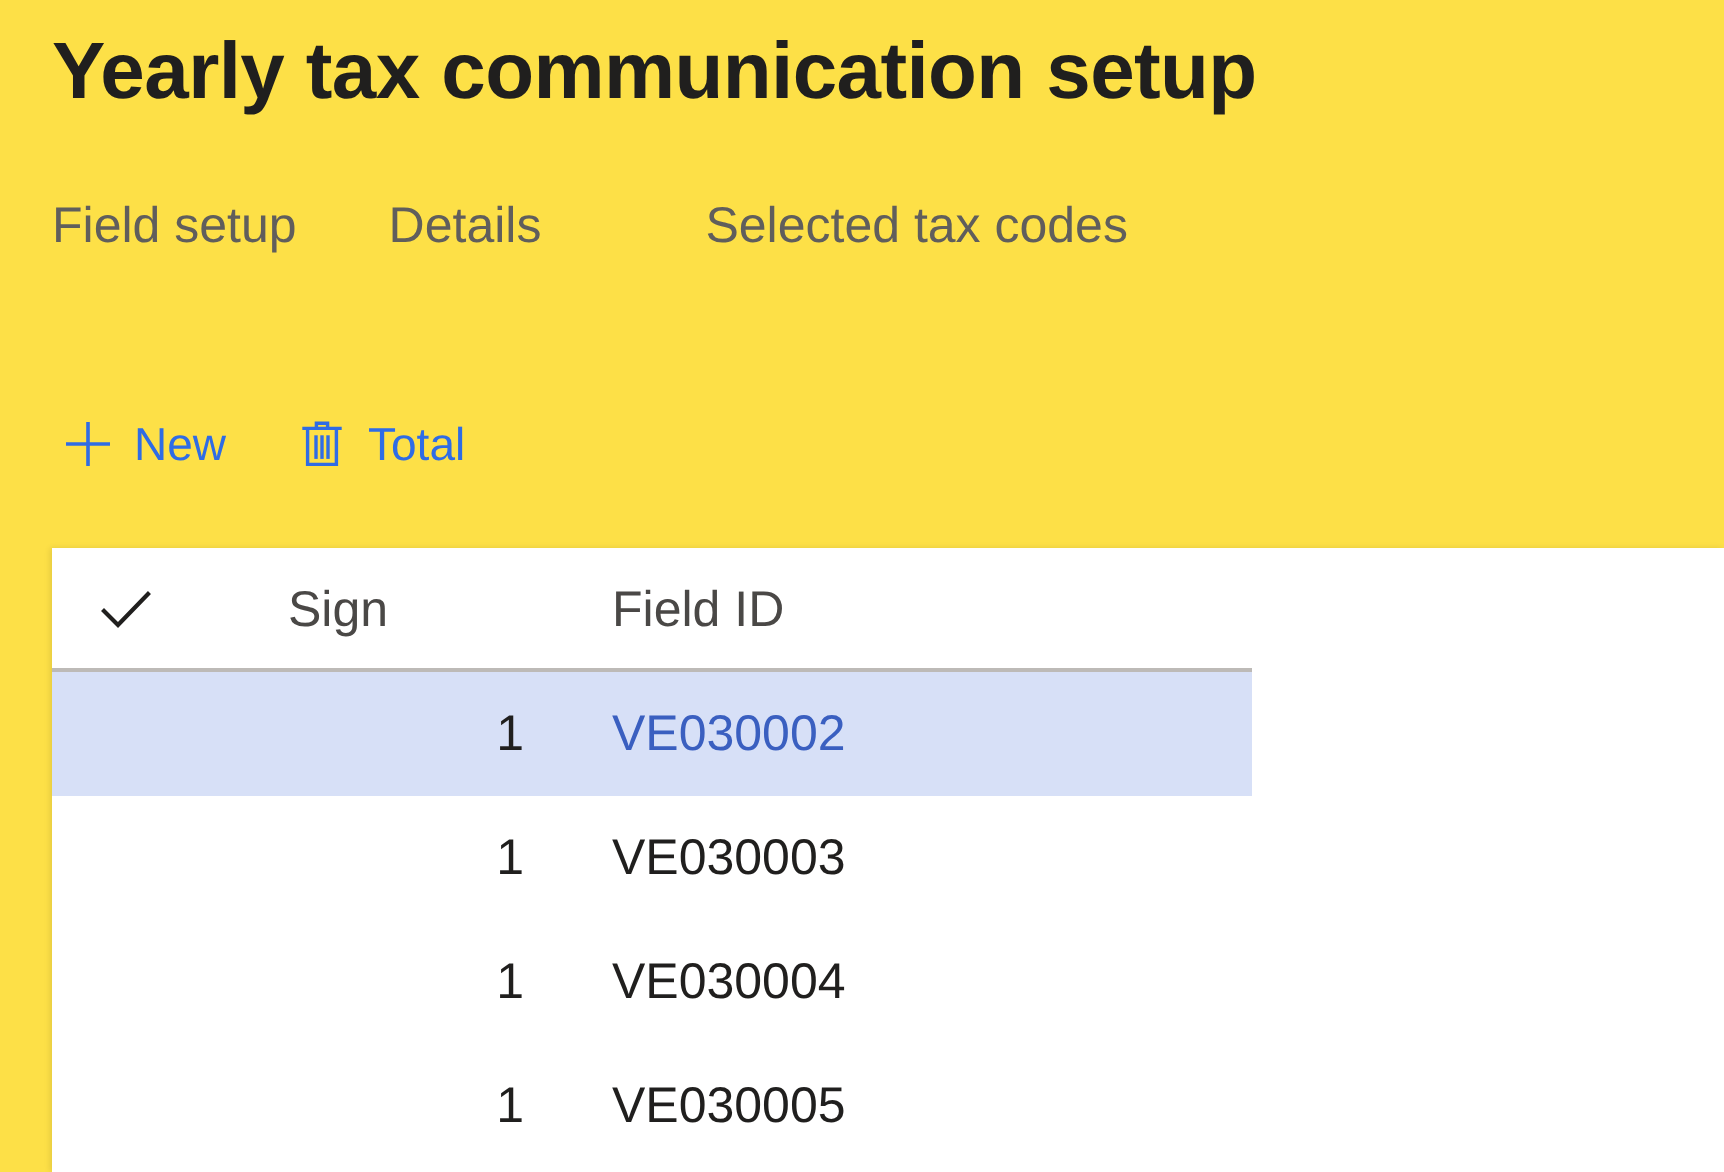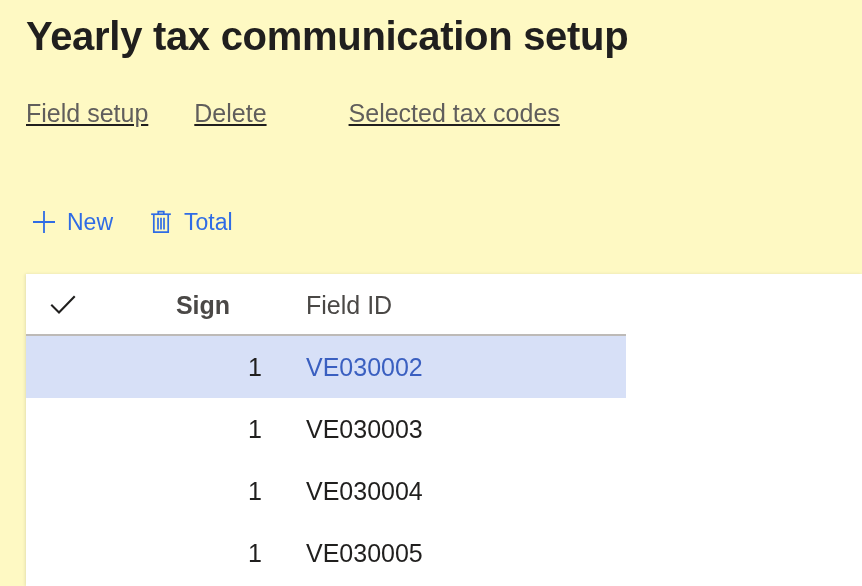--- a/index.html
+++ b/index.html
@@ -13,21 +13,21 @@
     background: #f3f2f1;
     font-family: "Liberation Sans", sans-serif;
     color: #201f1e;
     overflow: hidden;
     position: relative;
   }
   .page {
     position: relative;
     width: 862px;
     height: 586px;
-    background: #fef9c3;
+    background: #fde047;
   }
 
   
   .page-title {
     position: absolute;
     left: 26px;
     top: 8px;
     font-size: 40px;
     line-height: 56px;
     font-weight: 600;
@@ -38,21 +38,20 @@
 
   
   .tabstrip {
     position: absolute;
     left: 26px;
     top: 96px;
     height: 52px;
     display: flex;
     align-items: flex-start;
     gap: 0;
-    text-decoration: underline;
   }
   .tab {
     position: relative;
     font-size: 25px;
     line-height: 34px;
     color: #605e5c;
     font-weight: 400;
     padding: 0 24px 0 0;
     margin-right: 22px;
     white-space: nowrap;
@@ -148,23 +147,23 @@
     align-items: center;
     justify-content: center;
     cursor: pointer;
   }
   .col-check svg { display: block; }
 
   .hdr-sign {
     left: 118px;
     top: 16px;
     width: 118px;
-    text-align: center;
+    text-align: left;
     color: #4a4846;
-    font-weight: 700;
+    font-weight: 400;
   }
   .hdr-field {
     left: 280px;
     top: 16px;
     color: #4a4846;
     font-weight: 400;
   }
 
   .grid-row {
     position: relative;
@@ -212,21 +211,21 @@
 
 <div class="page">
 
   <div class="page-title">Yearly tax communication setup</div>
 
   <div class="tabstrip">
     <div class="tab">
       <span>Field setup</span>
     </div>
     <div class="tab">
-      <span>Delete</span>
+      <span>Details</span>
     </div>
     <div class="tab active">
       <span class="tab-underline"></span>
     </div>
     <div class="tab">
       <span>Selected tax codes</span>
     </div>
   </div>
 
   <div class="toolbar">

